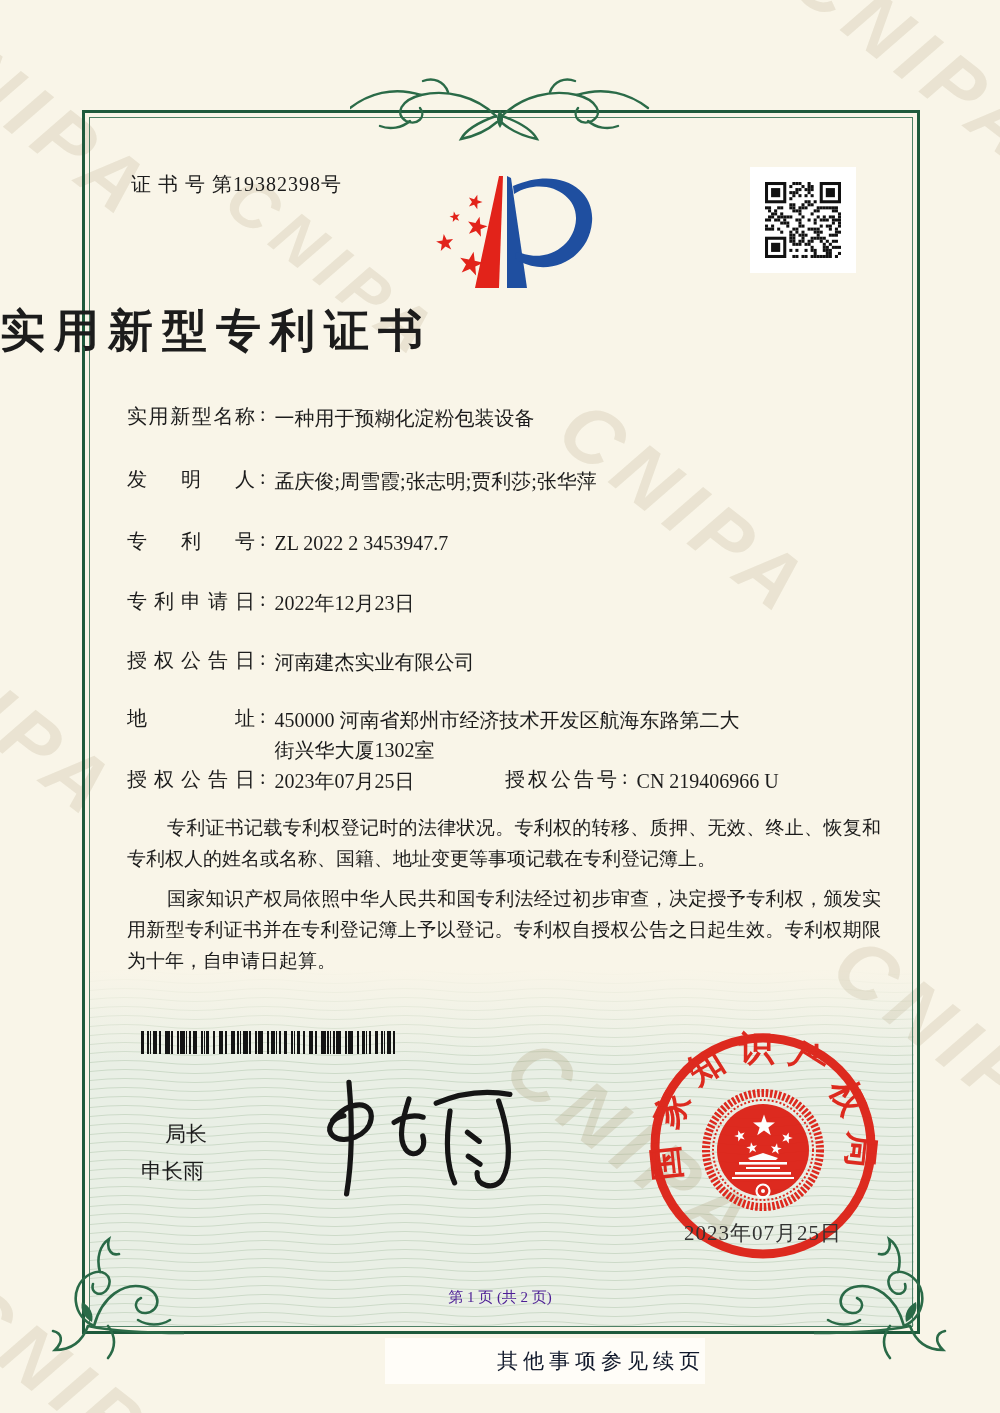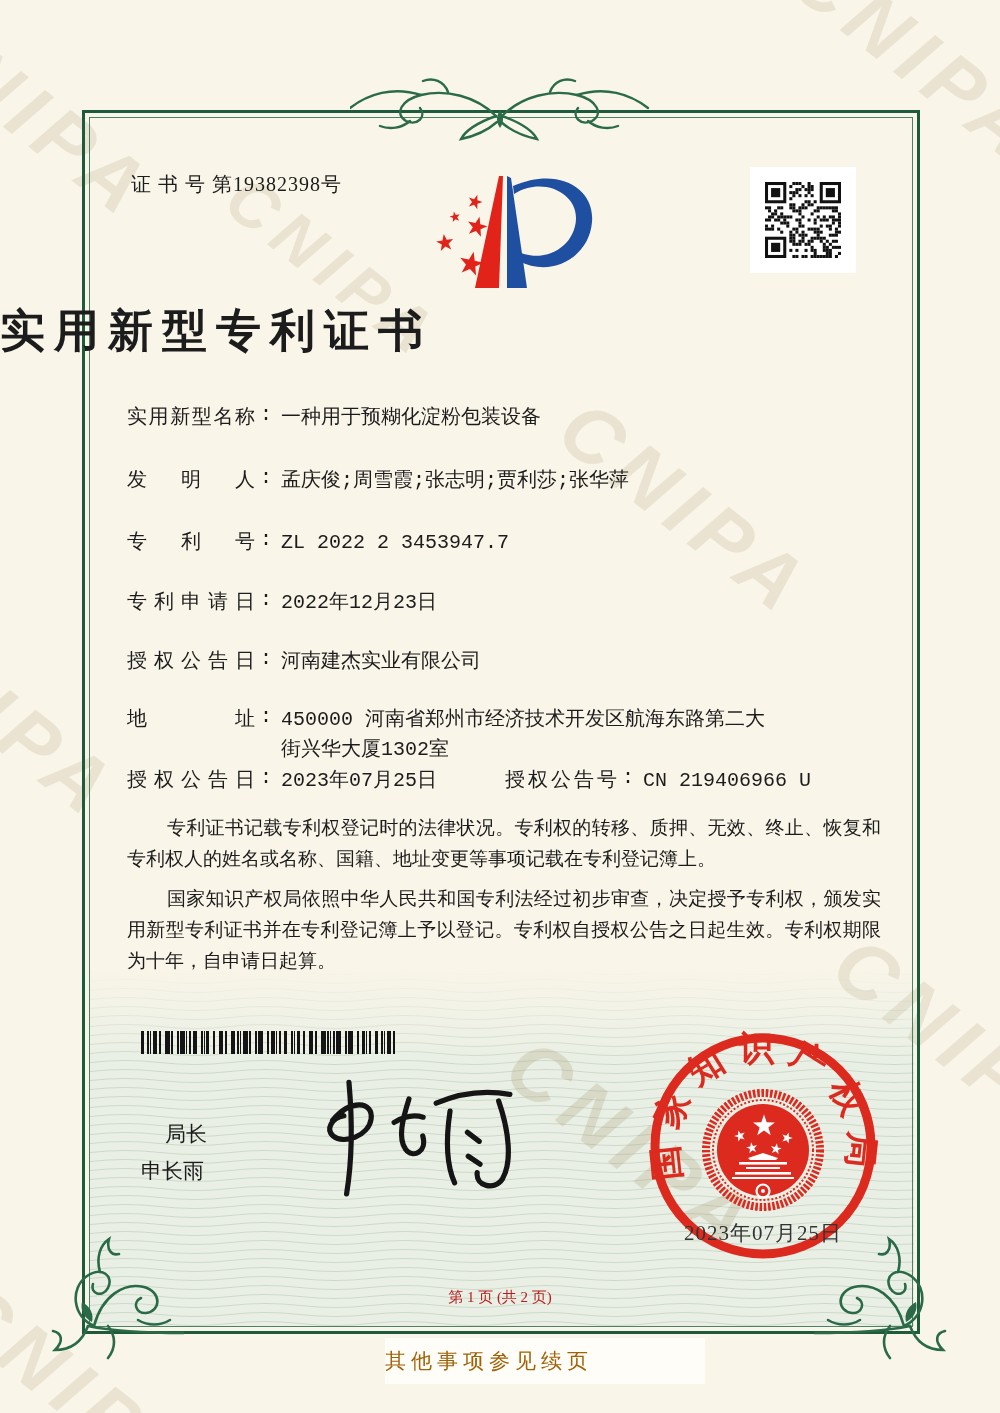--- a/index.html
+++ b/index.html
@@ -21,21 +21,21 @@
   .ornament{position:absolute;z-index:4;}
   
   .cert-no{position:absolute;left:131px;top:171px;font-size:20px;letter-spacing:1px;z-index:5;}
   .logo{position:absolute;left:403px;top:164px;width:200px;height:142px;z-index:5;}
   .qr-box{position:absolute;left:750px;top:167px;width:106px;height:106px;background:#fff;z-index:5;}
   .qr{position:absolute;left:765px;top:182px;width:76px;height:76px;z-index:6;}
   .title{position:absolute;left:0;top:301px;width:100%;text-align:left;font-size:45px;
          font-weight:bold;letter-spacing:9px;z-index:5;}
   
   .fields{position:absolute;left:127px;top:0;width:756px;font-size:20px;z-index:5;}
-  .frow{position:absolute;left:0;width:756px;white-space:nowrap;font-family:Liberation Mono, monospace;}
+  .frow{position:absolute;left:0;width:756px;white-space:nowrap;}
   .flabel{display:inline-block;width:128px;text-align:justify;text-align-last:justify;
           vertical-align:top;}
   .fcolon{display:inline-block;padding:0 9px 0 5px;vertical-align:top;}
   .fvalue{display:inline-block;white-space:pre-line;vertical-align:top;line-height:30px;}
   .grant-group{position:absolute;left:378px;top:0;white-space:nowrap;}
   .flabel2{display:inline-block;width:112px;text-align:justify;text-align-last:justify;
           vertical-align:top;}
   
   .paras{position:absolute;left:127px;top:812px;width:754px;font-size:19px;line-height:31px;
          z-index:5;text-align:justify;}
@@ -47,23 +47,23 @@
        repeating-linear-gradient(90deg,#141414 0 1px,rgba(0,0,0,0) 1px 9px),
        repeating-linear-gradient(90deg,#141414 0 3px,rgba(0,0,0,0) 3px 13px);}
   .signer-title{position:absolute;left:141px;top:1120px;font-size:21px;z-index:5;
       font-family:"Liberation Sans","DejaVu Sans",sans-serif;margin-left:24px;}
   .signer-name{position:absolute;left:141px;top:1157px;font-size:21px;z-index:5;
       font-family:"Liberation Sans","DejaVu Sans",sans-serif;}
   .signature{position:absolute;left:293px;top:1072px;width:225px;height:125px;z-index:5;
       transform:rotate(-2deg);}
   .seal{position:absolute;left:645px;top:1028px;width:236px;height:236px;z-index:6;opacity:0.95;}
   .page-footer{position:absolute;left:0;top:1288px;width:100%;text-align:center;
-      font-size:15px;z-index:5;color:#b91c1c;}
+      font-size:15px;z-index:5;color:#4c1d95;}
   .cont-strip{position:absolute;left:385px;top:1338px;width:320px;height:46px;background:#fffdf8;
-      z-index:5;text-align:left;line-height:46px;font-size:21px;letter-spacing:5px;color:#a16207;}
+      z-index:5;text-align:right;line-height:46px;font-size:21px;letter-spacing:5px;color:#0f172a;}
   .hidden-defs{position:absolute;width:0;height:0;overflow:hidden;}
 </style>
 </head>
 <body>
 
 <div class="page">
 
   <svg class="hidden-defs" aria-hidden="true">
     <defs>
       <polygon id="star5" points="0,-5 1.18,-1.62 4.76,-1.55 1.9,0.62 2.94,4.05 0,2 -2.94,4.05 -1.9,0.62 -4.76,-1.55 -1.18,-1.62"></polygon>

